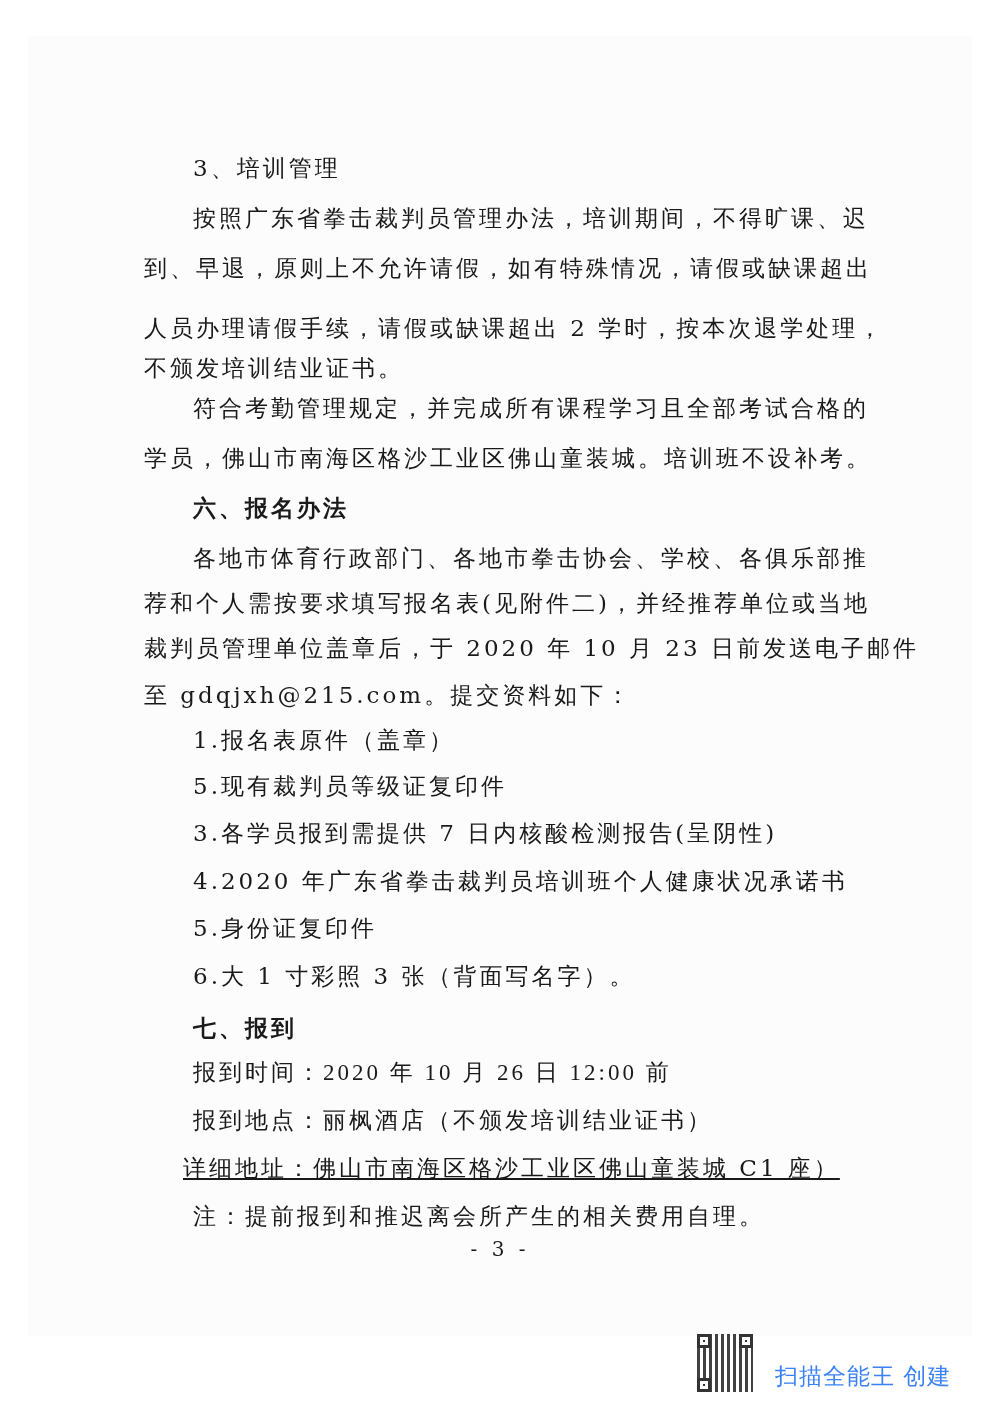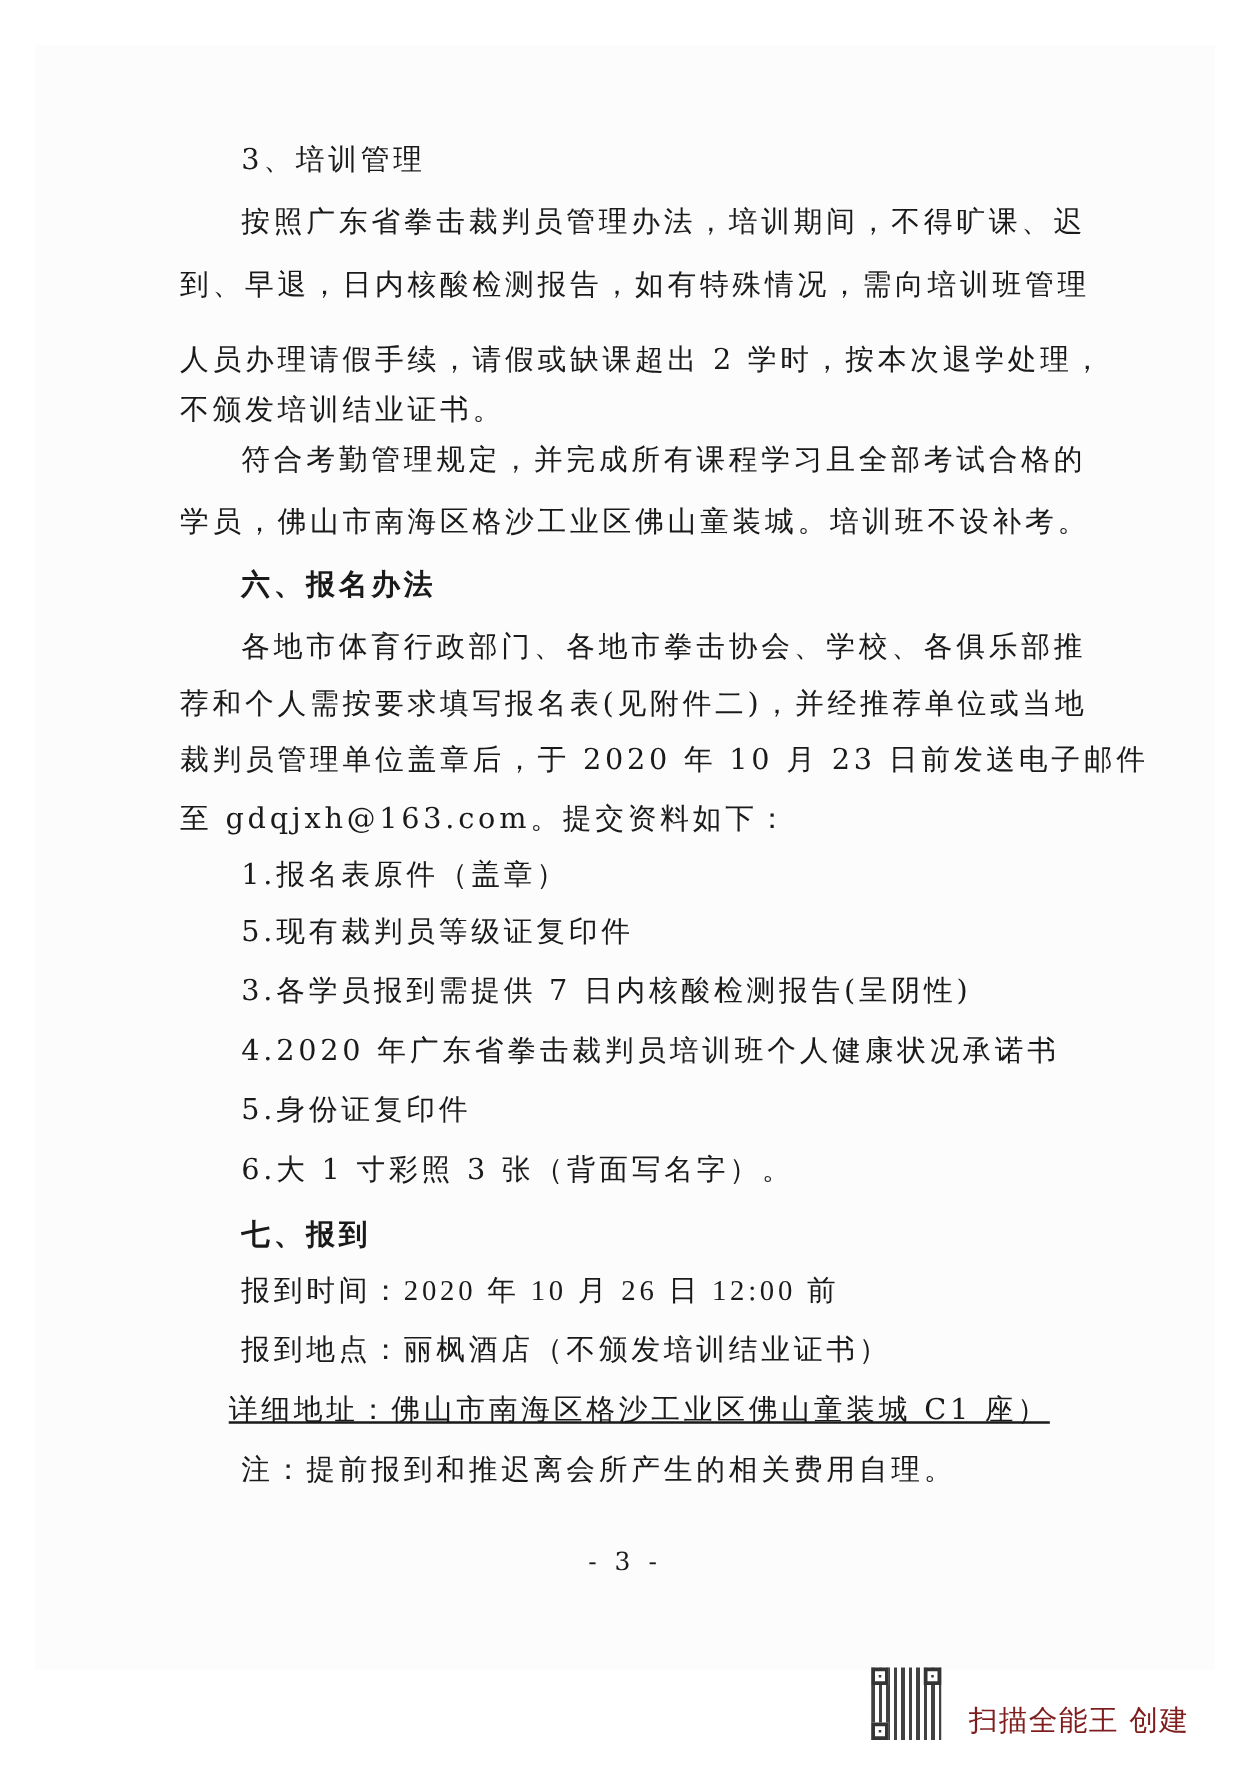--- a/index.html
+++ b/index.html
@@ -16,20 +16,21 @@
     left: 28px; top: 36px;
     width: 944px; height: 1300px;
     background: #fdfcfc;
   }
   .line {
     position: absolute;
     font-size: 23px;
     letter-spacing: 3px;
     white-space: nowrap;
     line-height: 30px;
+    margin-top: 40px;
   }
   .heading { font-weight: bold; }
   .page-number {
     position: absolute;
     left: 0; width: 1000px; top: 1237px;
     text-align: center;
     font-size: 20px;
     letter-spacing: 4px;
   }
   .watermark {
@@ -51,42 +52,42 @@
     box-sizing: border-box;
   }
   .qr .finder::after {
     content: ""; position: absolute; left: 3px; top: 3px;
     width: 2px; height: 2px; background: #111;
   }
   .wm-text {
     margin-left: 22px; margin-top: 26px;
     font-family: "DejaVu Sans", "Liberation Sans", sans-serif;
     font-size: 23px;
-    color: #7f1d1d;
+    color: #3b82f6;
     letter-spacing: 1px;
   }
 </style>
 </head>
 <body>
 
 <div class="page"></div>
 
 <div id="lines">
     <div class="line" style="left: 193px; top: 113px;">3、培训管理</div>
     <div class="line" style="left: 193px; top: 163px;">按照广东省拳击裁判员管理办法，培训期间，不得旷课、迟</div>
-    <div class="line" style="left: 144px; top: 213px;">到、早退，日内核酸检测报告，如有特殊情况，需向培训班管理</div>
+    <div class="line" style="left: 144px; top: 213px;">到、早退，原则上不允许请假，如有特殊情况，请假或缺课超出</div>
     <div class="line" style="left: 144px; top: 273px;">人员办理请假手续，请假或缺课超出 2 学时，按本次退学处理，</div>
     <div class="line" style="left: 144px; top: 313px;">不颁发培训结业证书。</div>
     <div class="line" style="left: 193px; top: 353px;">符合考勤管理规定，并完成所有课程学习且全部考试合格的</div>
     <div class="line" style="left: 144px; top: 403px;">学员，佛山市南海区格沙工业区佛山童装城。培训班不设补考。</div>
     <div class="line heading" style="left: 193px; top: 453px;">六、报名办法</div>
     <div class="line" style="left: 193px; top: 503px;">各地市体育行政部门、各地市拳击协会、学校、各俱乐部推</div>
     <div class="line" style="left: 144px; top: 548px;">荐和个人需按要求填写报名表(见附件二)，并经推荐单位或当地</div>
     <div class="line" style="left: 144px; top: 593px;">裁判员管理单位盖章后，于 2020 年 10 月 23 日前发送电子邮件</div>
-    <div class="line" style="left: 144px; top: 640px;">至 gdqjxh@163.com。提交资料如下：</div>
+    <div class="line" style="left: 144px; top: 640px;">至 gdqjxh@215.com。提交资料如下：</div>
     <div class="line" style="left: 193px; top: 685px;">1.报名表原件（盖章）</div>
     <div class="line" style="left: 193px; top: 731px;">5.现有裁判员等级证复印件</div>
     <div class="line" style="left: 193px; top: 778px;">3.各学员报到需提供 7 日内核酸检测报告(呈阴性)</div>
     <div class="line" style="left: 193px; top: 826px;">4.2020 年广东省拳击裁判员培训班个人健康状况承诺书</div>
     <div class="line" style="left: 193px; top: 873px;">5.身份证复印件</div>
     <div class="line" style="left: 193px; top: 921px;">6.大 1 寸彩照 3 张（背面写名字）。</div>
     <div class="line heading" style="left: 193px; top: 973px;">七、报到</div>
     <div class="line" style="left: 193px; top: 1018px; font-family: Liberation Serif, serif;">报到时间：2020 年 10 月 26 日 12:00 前</div>
     <div class="line" style="left: 193px; top: 1065px;">报到地点：丽枫酒店（不颁发培训结业证书）</div>
     <div class="line" style="left: 183px; top: 1113px; text-decoration: underline;">详细地址：佛山市南海区格沙工业区佛山童装城 C1 座）</div>

